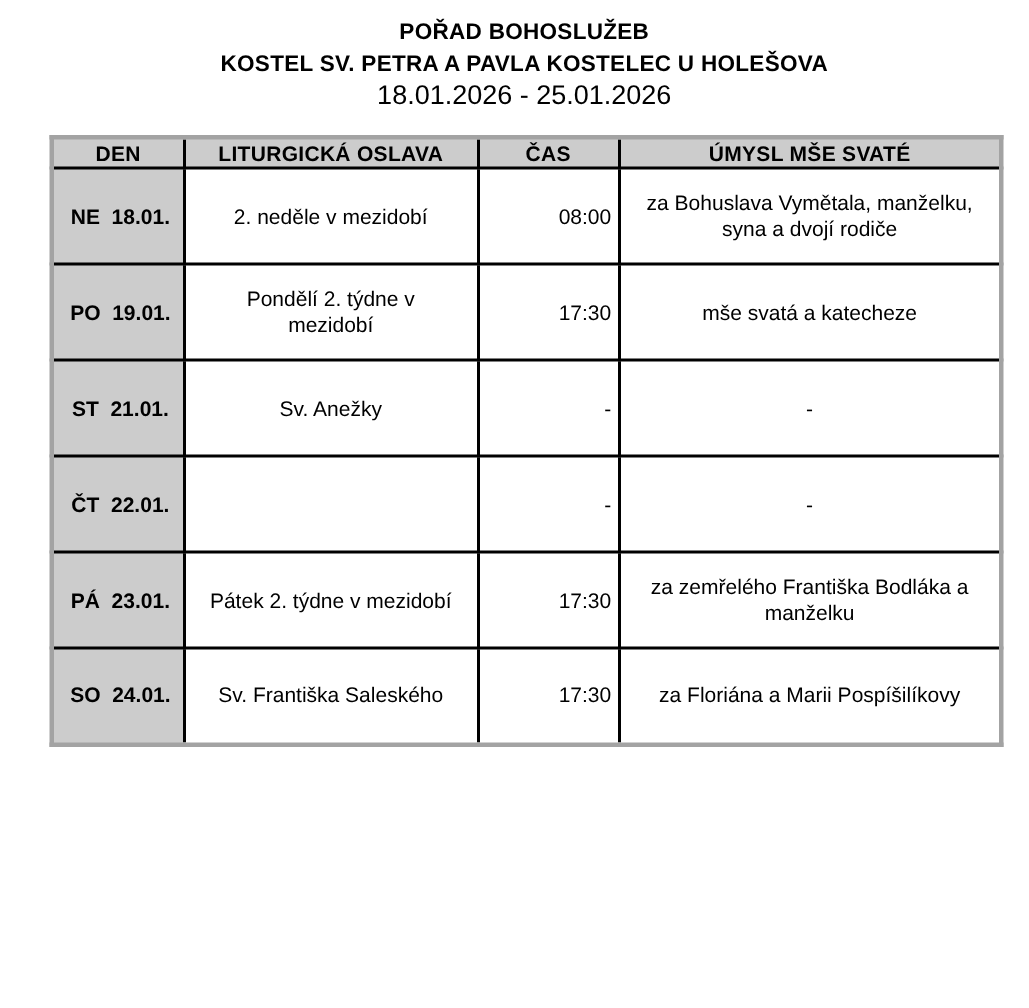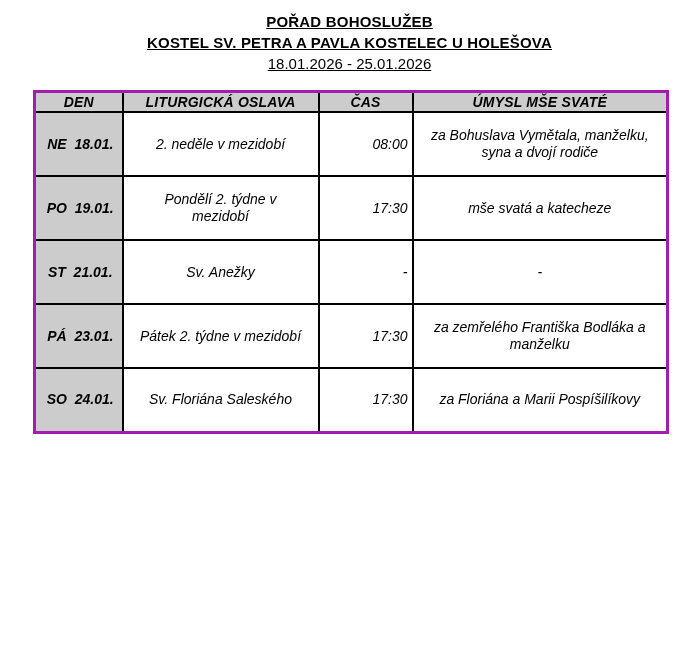--- a/index.html
+++ b/index.html
@@ -15,40 +15,38 @@
   }
   .page {
     width: 686px;
     height: 672px;
   }
   .titles {
     margin: 0 0 0 33px;
     width: 633px;
     padding-top: 11px;
     text-align: center;
-    text-decoration: underline;
   }
   .title-line {
     font-size: 15px;
     font-weight: bold;
     line-height: 21px;
     letter-spacing: 0.2px;
   }
   .date-line {
-    font-size: 15px;
+    font-size: 18px;
     font-weight: normal;
     line-height: 21px;
   }
   table.schedule {
     border-collapse: collapse;
     table-layout: fixed;
     margin: 16px 0 0 33px;
     width: 633px;
-    border: 3px solid #a21caf;
-    font-style: italic;
+    border: 3px solid #a3a3a3;
   }
   col.c-den    { width: 88px; }
   col.c-oslava { width: 196px; }
   col.c-cas    { width: 94px; }
   col.c-umysl  { width: 255px; }
   th {
     background: #cccccc;
     border: 2px solid #000000;
     font-size: 14px;
     font-weight: bold;
@@ -116,27 +114,33 @@
         <td class="cas">17:30</td>
         <td class="umysl">mše svatá a katecheze</td>
       </tr>
       <tr>
         <td class="den">ST  21.01.</td>
         <td class="oslava">Sv. Anežky</td>
         <td class="cas">-</td>
         <td class="umysl">-</td>
       </tr>
       <tr>
+        <td class="den">ČT  22.01.</td>
+        <td class="oslava"></td>
+        <td class="cas">-</td>
+        <td class="umysl">-</td>
+      </tr>
+      <tr>
         <td class="den">PÁ  23.01.</td>
         <td class="oslava">Pátek 2. týdne v mezidobí</td>
         <td class="cas">17:30</td>
         <td class="umysl">za zemřelého Františka Bodláka a manželku</td>
       </tr>
       <tr>
         <td class="den">SO  24.01.</td>
-        <td class="oslava">Sv. Floriána Saleského</td>
+        <td class="oslava">Sv. Františka Saleského</td>
         <td class="cas">17:30</td>
         <td class="umysl">za Floriána a Marii Pospíšilíkovy</td>
       </tr>
     </tbody>
   </table>
 
 </div>
 
 </body></html>

